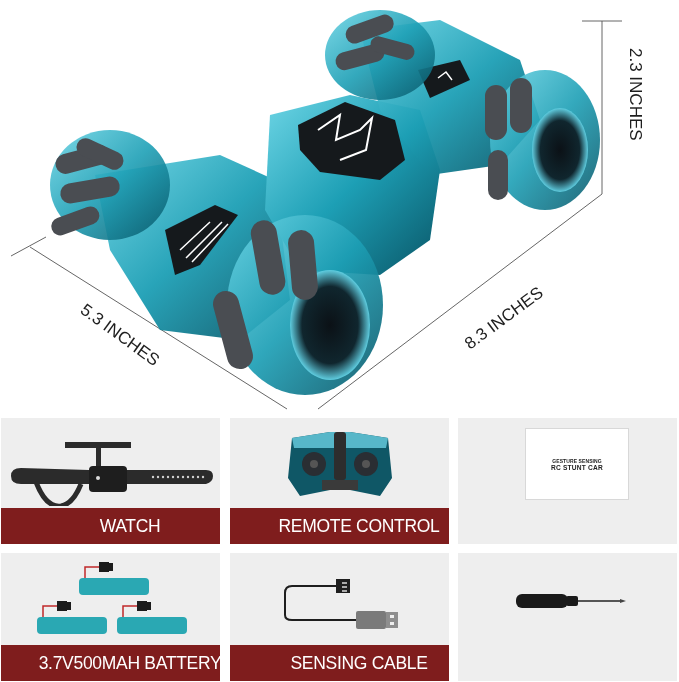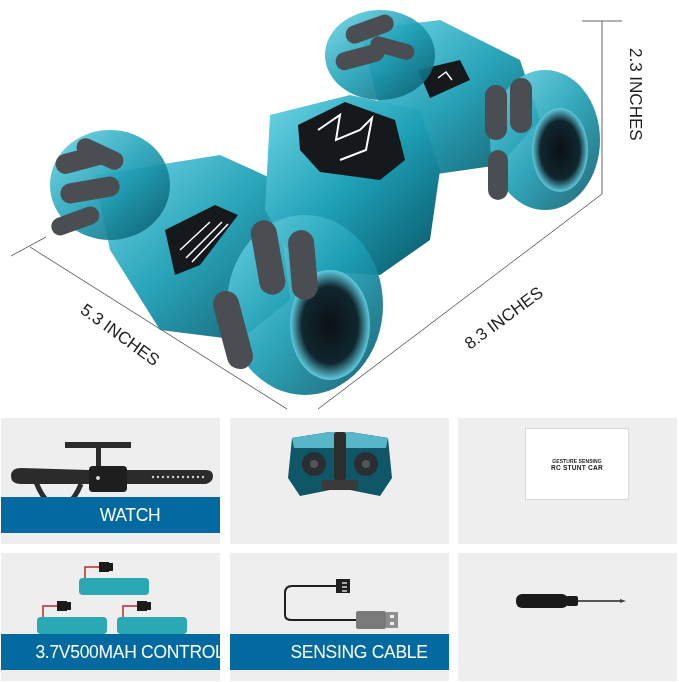--- a/index.html
+++ b/index.html
@@ -11,22 +11,22 @@
   .hero svg { position: absolute; left: 0; top: 0; }
   .dim-label { position: absolute; color: #1e1e1e; font-size: 17px; letter-spacing: 0px;
                font-weight: 400; white-space: nowrap; transform-origin: 0 0; }
   .dim-height { left: 645px; top: 48px; transform: rotate(90deg); }
   .dim-width  { left: 88px;  top: 300px; transform: rotate(36deg); }
   .dim-length { left: 461px; top: 338px; transform: rotate(-36.5deg); }
 
   
   .panel { position: absolute; width: 219px; background: #eeeeee; overflow: hidden; }
   .panel .art { position: absolute; left: 0; top: 0; width: 219px; height: 88px; }
-  .panel .band { position: absolute; left: 0; bottom: 11px; width: 258px; height: 36px;
-                 background: #0369a1; color: #ffffff; display: flex;
+  .panel .band { position: absolute; left: 0; bottom: 0; width: 258px; height: 36px;
+                 background: #7f1d1d; color: #ffffff; display: flex;
                  align-items: center; justify-content: center;
                  font-size: 17.5px; letter-spacing: -0.3px; }
   .row1 { top: 418px; height: 126px; }
   .row2 { top: 553px; height: 128px; }
   .col1 { left: 1px; }
   .col2 { left: 230px; }
   .col3 { left: 458px; }
 
   .spec-card { position: absolute; left: 67px; top: 10px; width: 102px; height: 70px;
                background: #ffffff; border: 1px solid #d8d8d8; display: flex;
@@ -147,20 +147,21 @@
   <svg class="art" viewBox="0 0 219 88">
     <path d="M62 20 L100 14 L120 14 L158 20 L162 60 L150 78 L120 72 L100 72 L70 78 L58 60 Z" fill="#0f5766"></path>
     <path d="M62 20 L100 14 L120 14 L158 20 L156 30 L64 30 Z" fill="#57b7c9"></path>
     <circle cx="84" cy="46" r="12" fill="#2a2e33"></circle>
       <circle cx="84" cy="46" r="4" fill="#555"></circle>
     <circle cx="136" cy="46" r="12" fill="#2a2e33"></circle>
       <circle cx="136" cy="46" r="4" fill="#555"></circle>
     <rect x="104" y="14" width="12" height="48" rx="3" fill="#2d2d2d"></rect>
     <rect x="92" y="62" width="36" height="10" fill="#3a3a3a"></rect>
   </svg>
+  <div class="band">REMOTE CONTROL</div>
 </div>
 
 <div class="panel row1 col3">
   <div class="spec-card">
     <div class="spec-line1">GESTURE SENSING</div>
     <div class="spec-line2">RC STUNT CAR</div>
   </div>
 </div>
 
 <div class="panel row2 col1">
@@ -177,21 +178,21 @@
       <rect x="56" y="48" width="10" height="10" fill="#1b1b1b"></rect>
       <rect x="66" y="49" width="4" height="8" fill="#1b1b1b"></rect>
     </g>
     <g>
       <rect x="116" y="64" width="70" height="17" rx="4" fill="#2aa8b3"></rect>
       <path d="M122 64 L122 53 L136 53" stroke="#c0282a" stroke-width="1.5" fill="none"></path>
       <rect x="136" y="48" width="10" height="10" fill="#1b1b1b"></rect>
       <rect x="146" y="49" width="4" height="8" fill="#1b1b1b"></rect>
     </g>
   </svg>
-  <div class="band">3.7V500MAH CONTROL</div>
+  <div class="band">3.7V500MAH BATTERY</div>
 </div>
 
 <div class="panel row2 col2">
   <svg class="art" viewBox="0 0 219 88">
     <path d="M108 33 L62 33 Q55 33 55 40 L55 62 Q55 67 62 67 L126 67" stroke="#1e1e1e" stroke-width="2" fill="none"></path>
     <rect x="106" y="26" width="14" height="14" fill="#1e1e1e"></rect>
     <rect x="112" y="29" width="5" height="2" fill="#aaa"></rect>
     <rect x="112" y="33" width="5" height="2" fill="#aaa"></rect>
     <rect x="112" y="37" width="5" height="2" fill="#aaa"></rect>
     <rect x="126" y="58" width="30" height="18" rx="2" fill="#7a7a7a"></rect>

